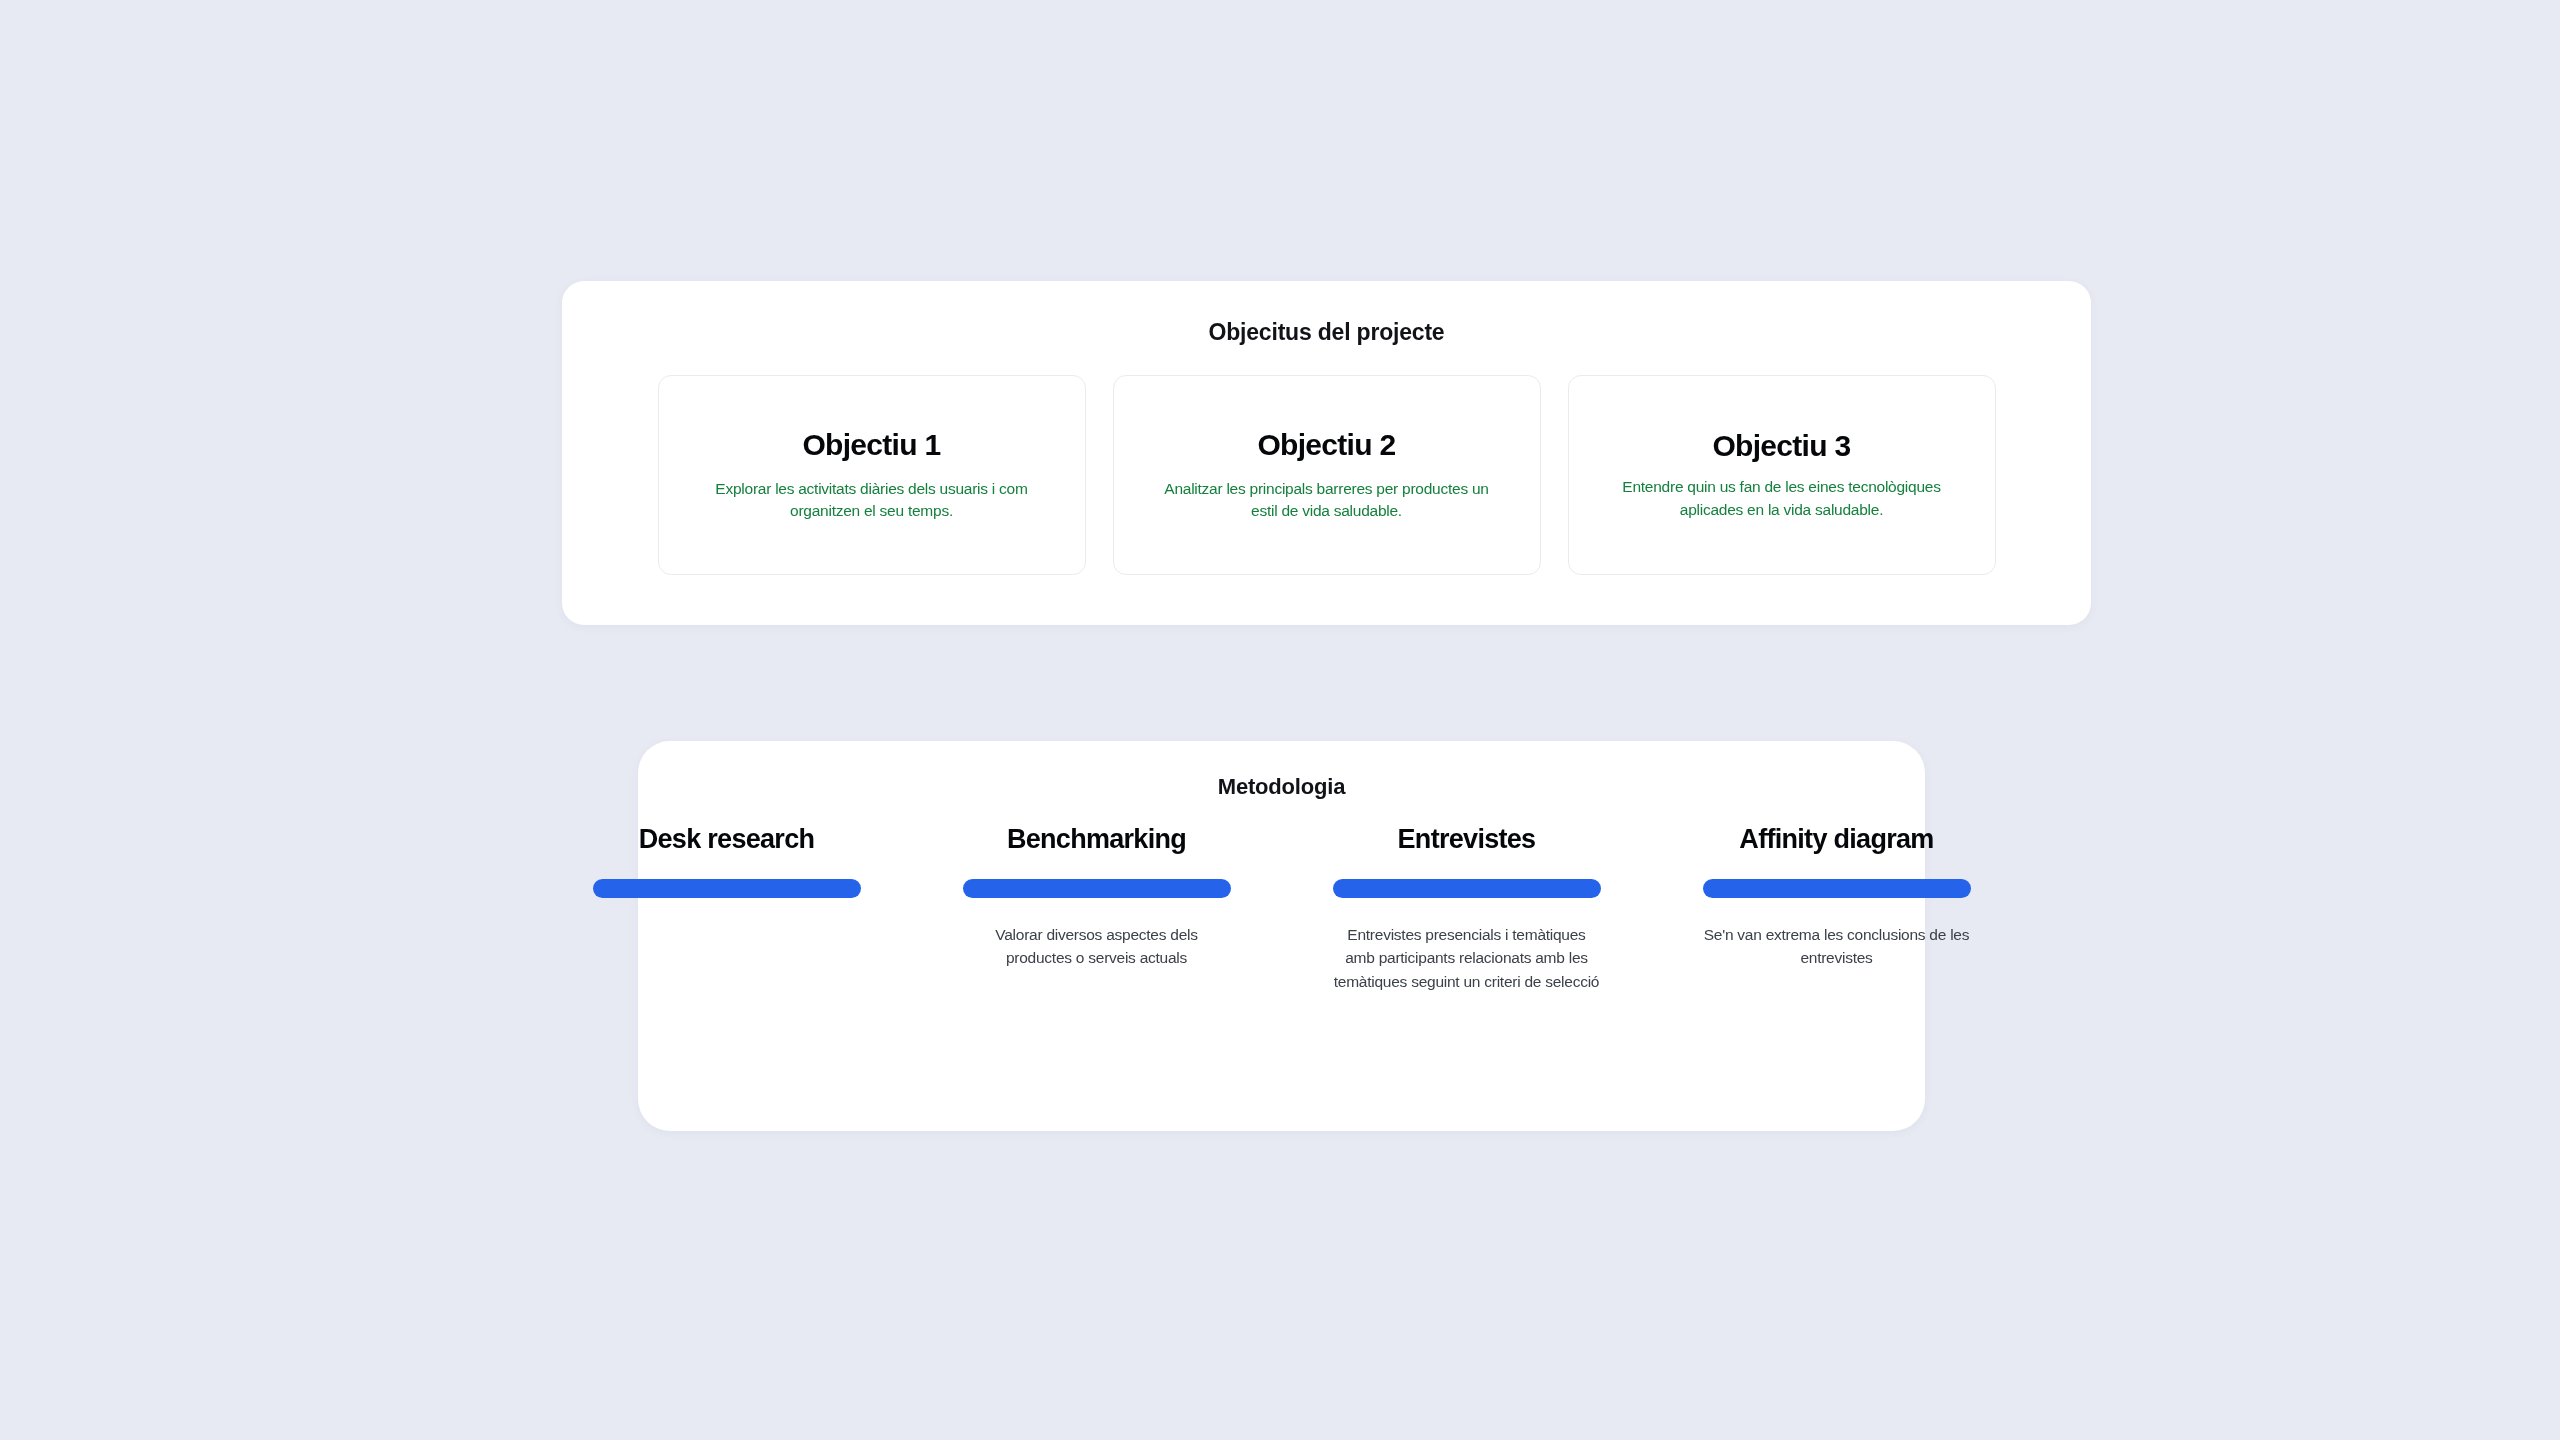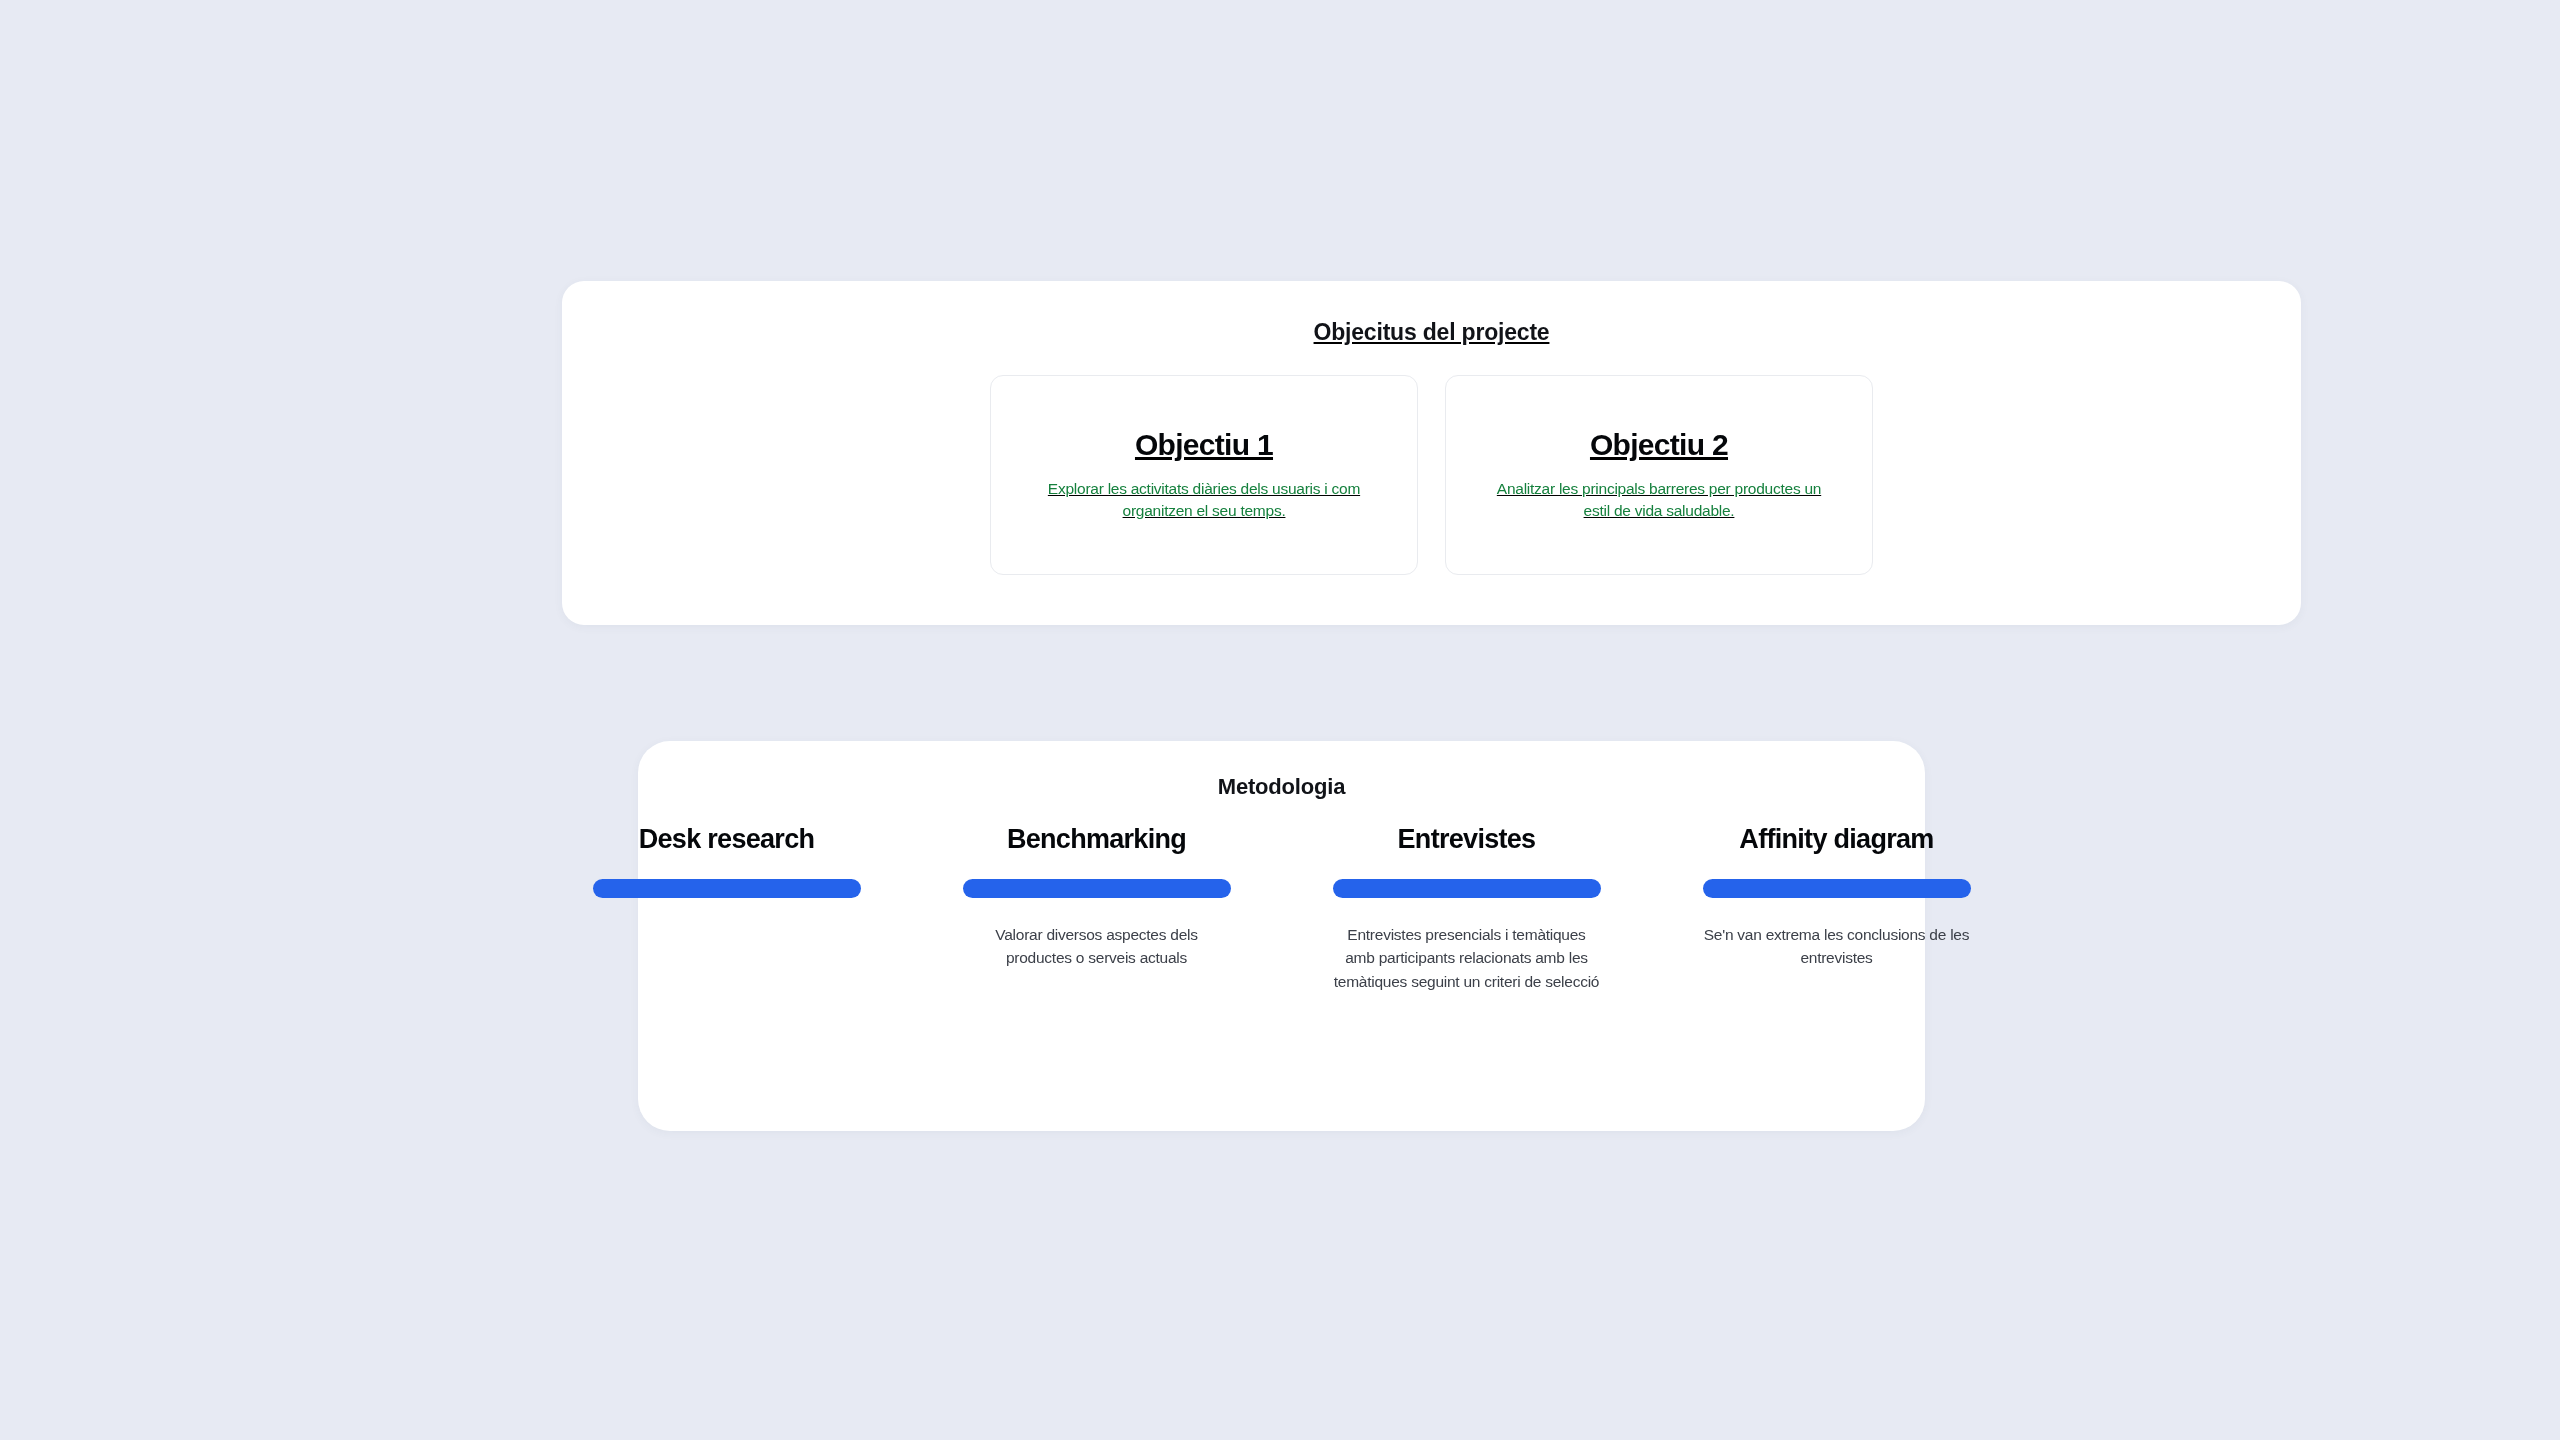--- a/index.html
+++ b/index.html
@@ -16,26 +16,25 @@
     -webkit-font-smoothing: antialiased;
     position: relative;
     overflow: hidden;
   }
 
   
   .objectives-panel {
     position: absolute;
     left: 562px;
     top: 281px;
-    width: 1739px;
+    width: 1529px;
     height: 344px;
     background: #ffffff;
     border-radius: 22px;
     box-shadow: 0 2px 10px rgba(60, 70, 100, 0.05);
-    text-decoration: underline;
   }
 
   .objectives-title {
     text-align: center;
     font-size: 23px;
     font-weight: 700;
     color: #111318;
     letter-spacing: -0.2px;
     padding-top: 38px;
   }
@@ -155,20 +154,24 @@
     <article class="objective-card card-1">
       <div class="obj-head">Objectiu 1</div>
       <p class="obj-body">Explorar les activitats diàries dels usuaris i com organitzen el seu temps.</p>
     </article>
 
     <article class="objective-card card-2">
       <div class="obj-head">Objectiu 2</div>
       <p class="obj-body">Analitzar les principals barreres per productes un estil de vida saludable.</p>
     </article>
 
+    <article class="objective-card card-3">
+      <div class="obj-head">Objectiu 3</div>
+      <p class="obj-body">Entendre quin us fan de les eines tecnològiques aplicades en la vida saludable.</p>
+    </article>
 
   </div>
 </section>
 
 <section class="method-panel">
 
   <h2 class="method-title">Metodologia</h2>
 
   <div class="method-row">
 

